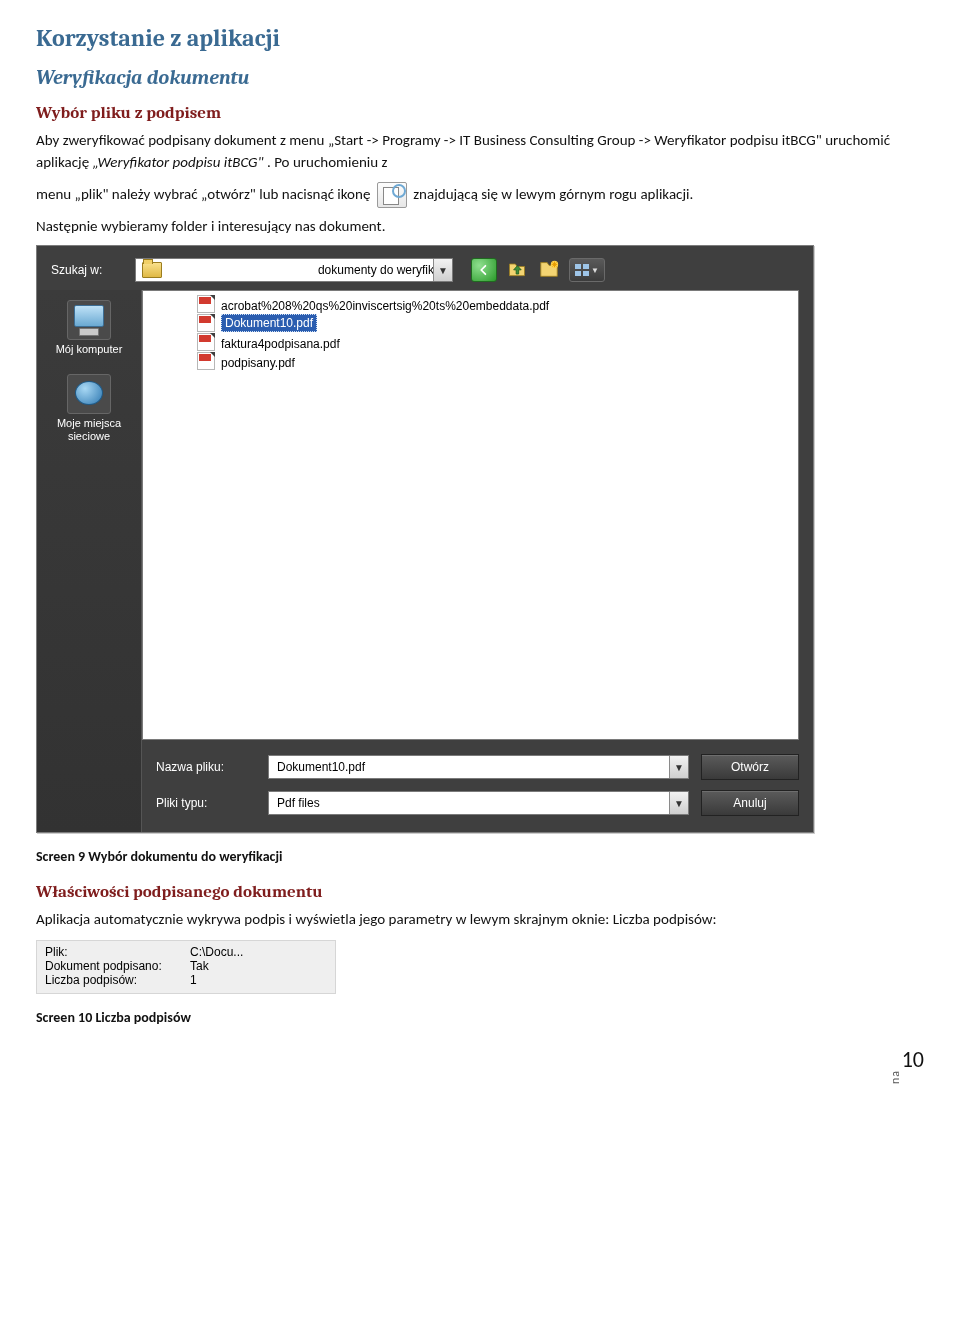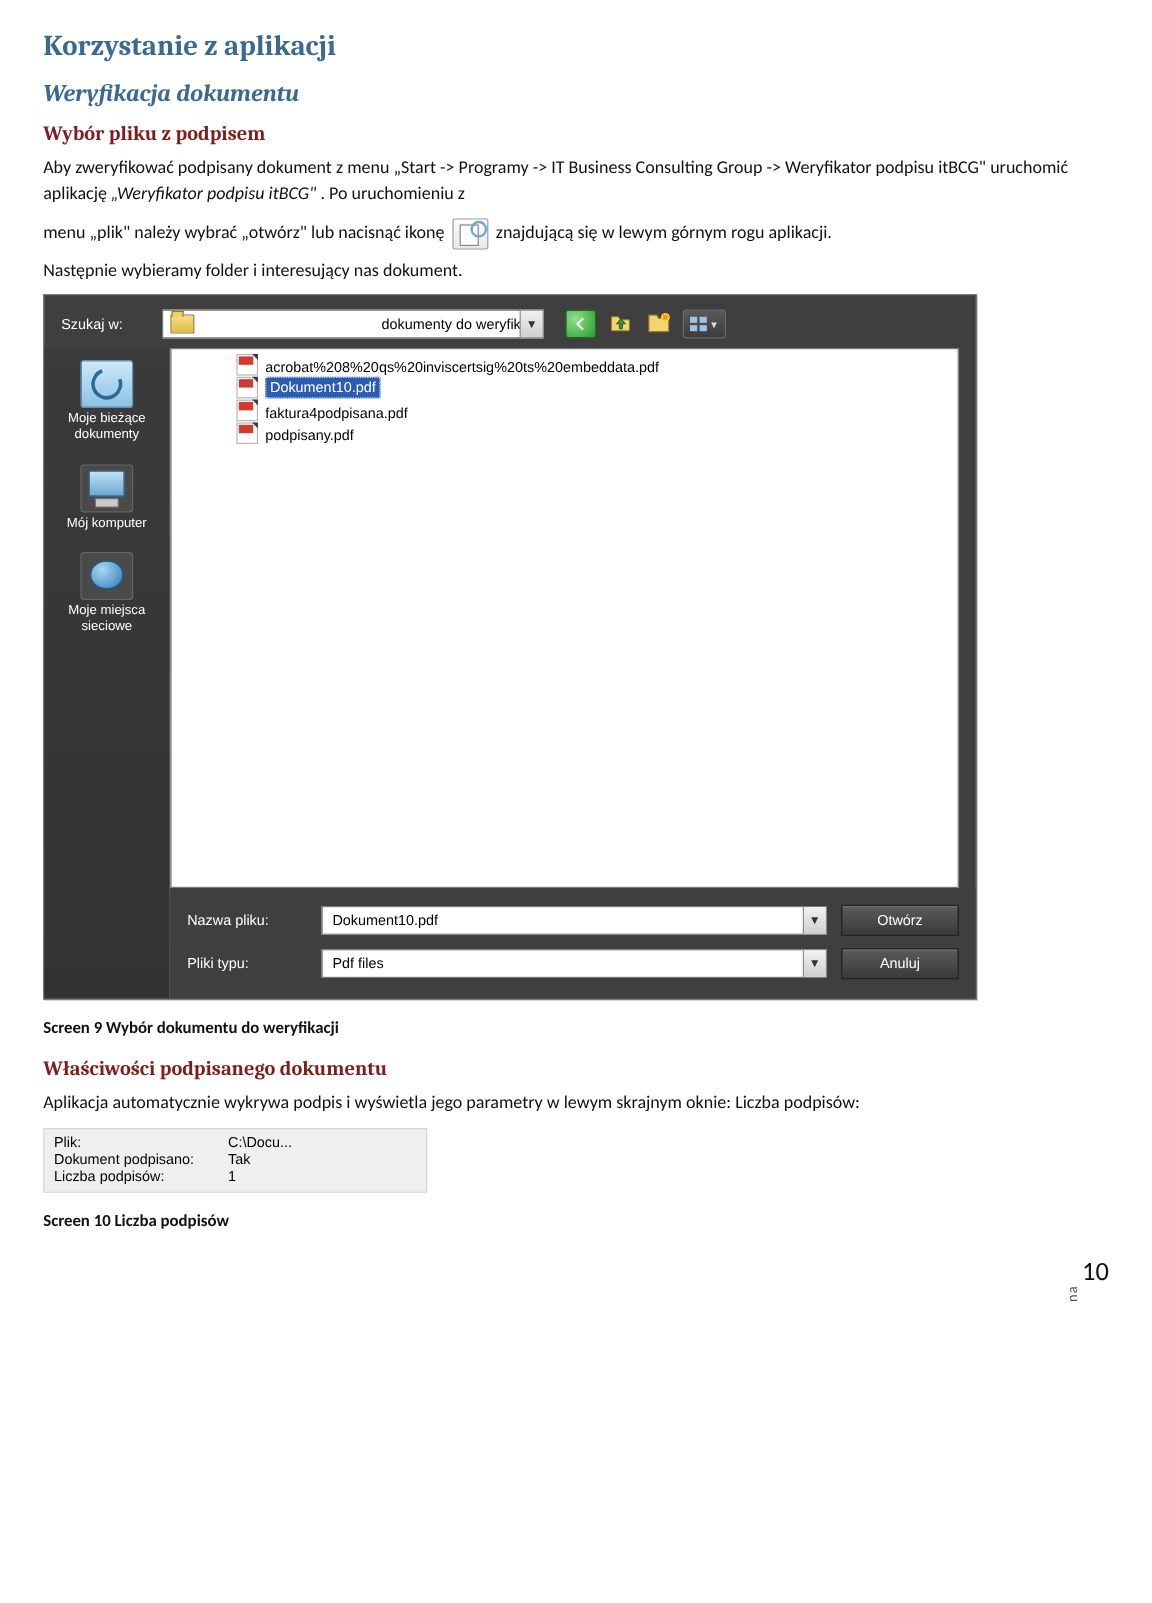--- a/index.html
+++ b/index.html
@@ -228,21 +228,21 @@
     box-shadow: inset 0 1px 0 #6e6e6e;
   }
 
   
   .props {
     font-family: Tahoma, Arial, sans-serif;
     font-size:12px; color:#000;
     background:#efefef;
     border:1px solid #d6d6d6;
     width:290px;
-    padding:4px 20px 6px 8px;
+    padding:4px 0 6px 8px;
     margin: 10px 0 6px 0;
   }
   .props .prow { display:flex; }
   .props .plabel { width:145px; }
 
   .page-side {
     position:relative;
     height:30px;
   }
   .page-num {
@@ -309,24 +309,20 @@
       <div class="nav-icon nav-view">
         <span class="grid"></span>
         <span class="vda">▼</span>
       </div>
     </div>
   </div>
 
   <div class="dialog-body">
     <div class="places">
       <div class="place">
-        <div class="pic pic-recent"></div>
-        <span>Moje bieżące dokumenty</span>
-      </div>
-      <div class="place">
         <div class="pic pic-comp"></div>
         <span>Mój komputer</span>
       </div>
       <div class="place">
         <div class="pic pic-net"></div>
         <span>Moje miejsca sieciowe</span>
       </div>
     </div>
 
     <div style="flex:1; display:flex; flex-direction:column;">

